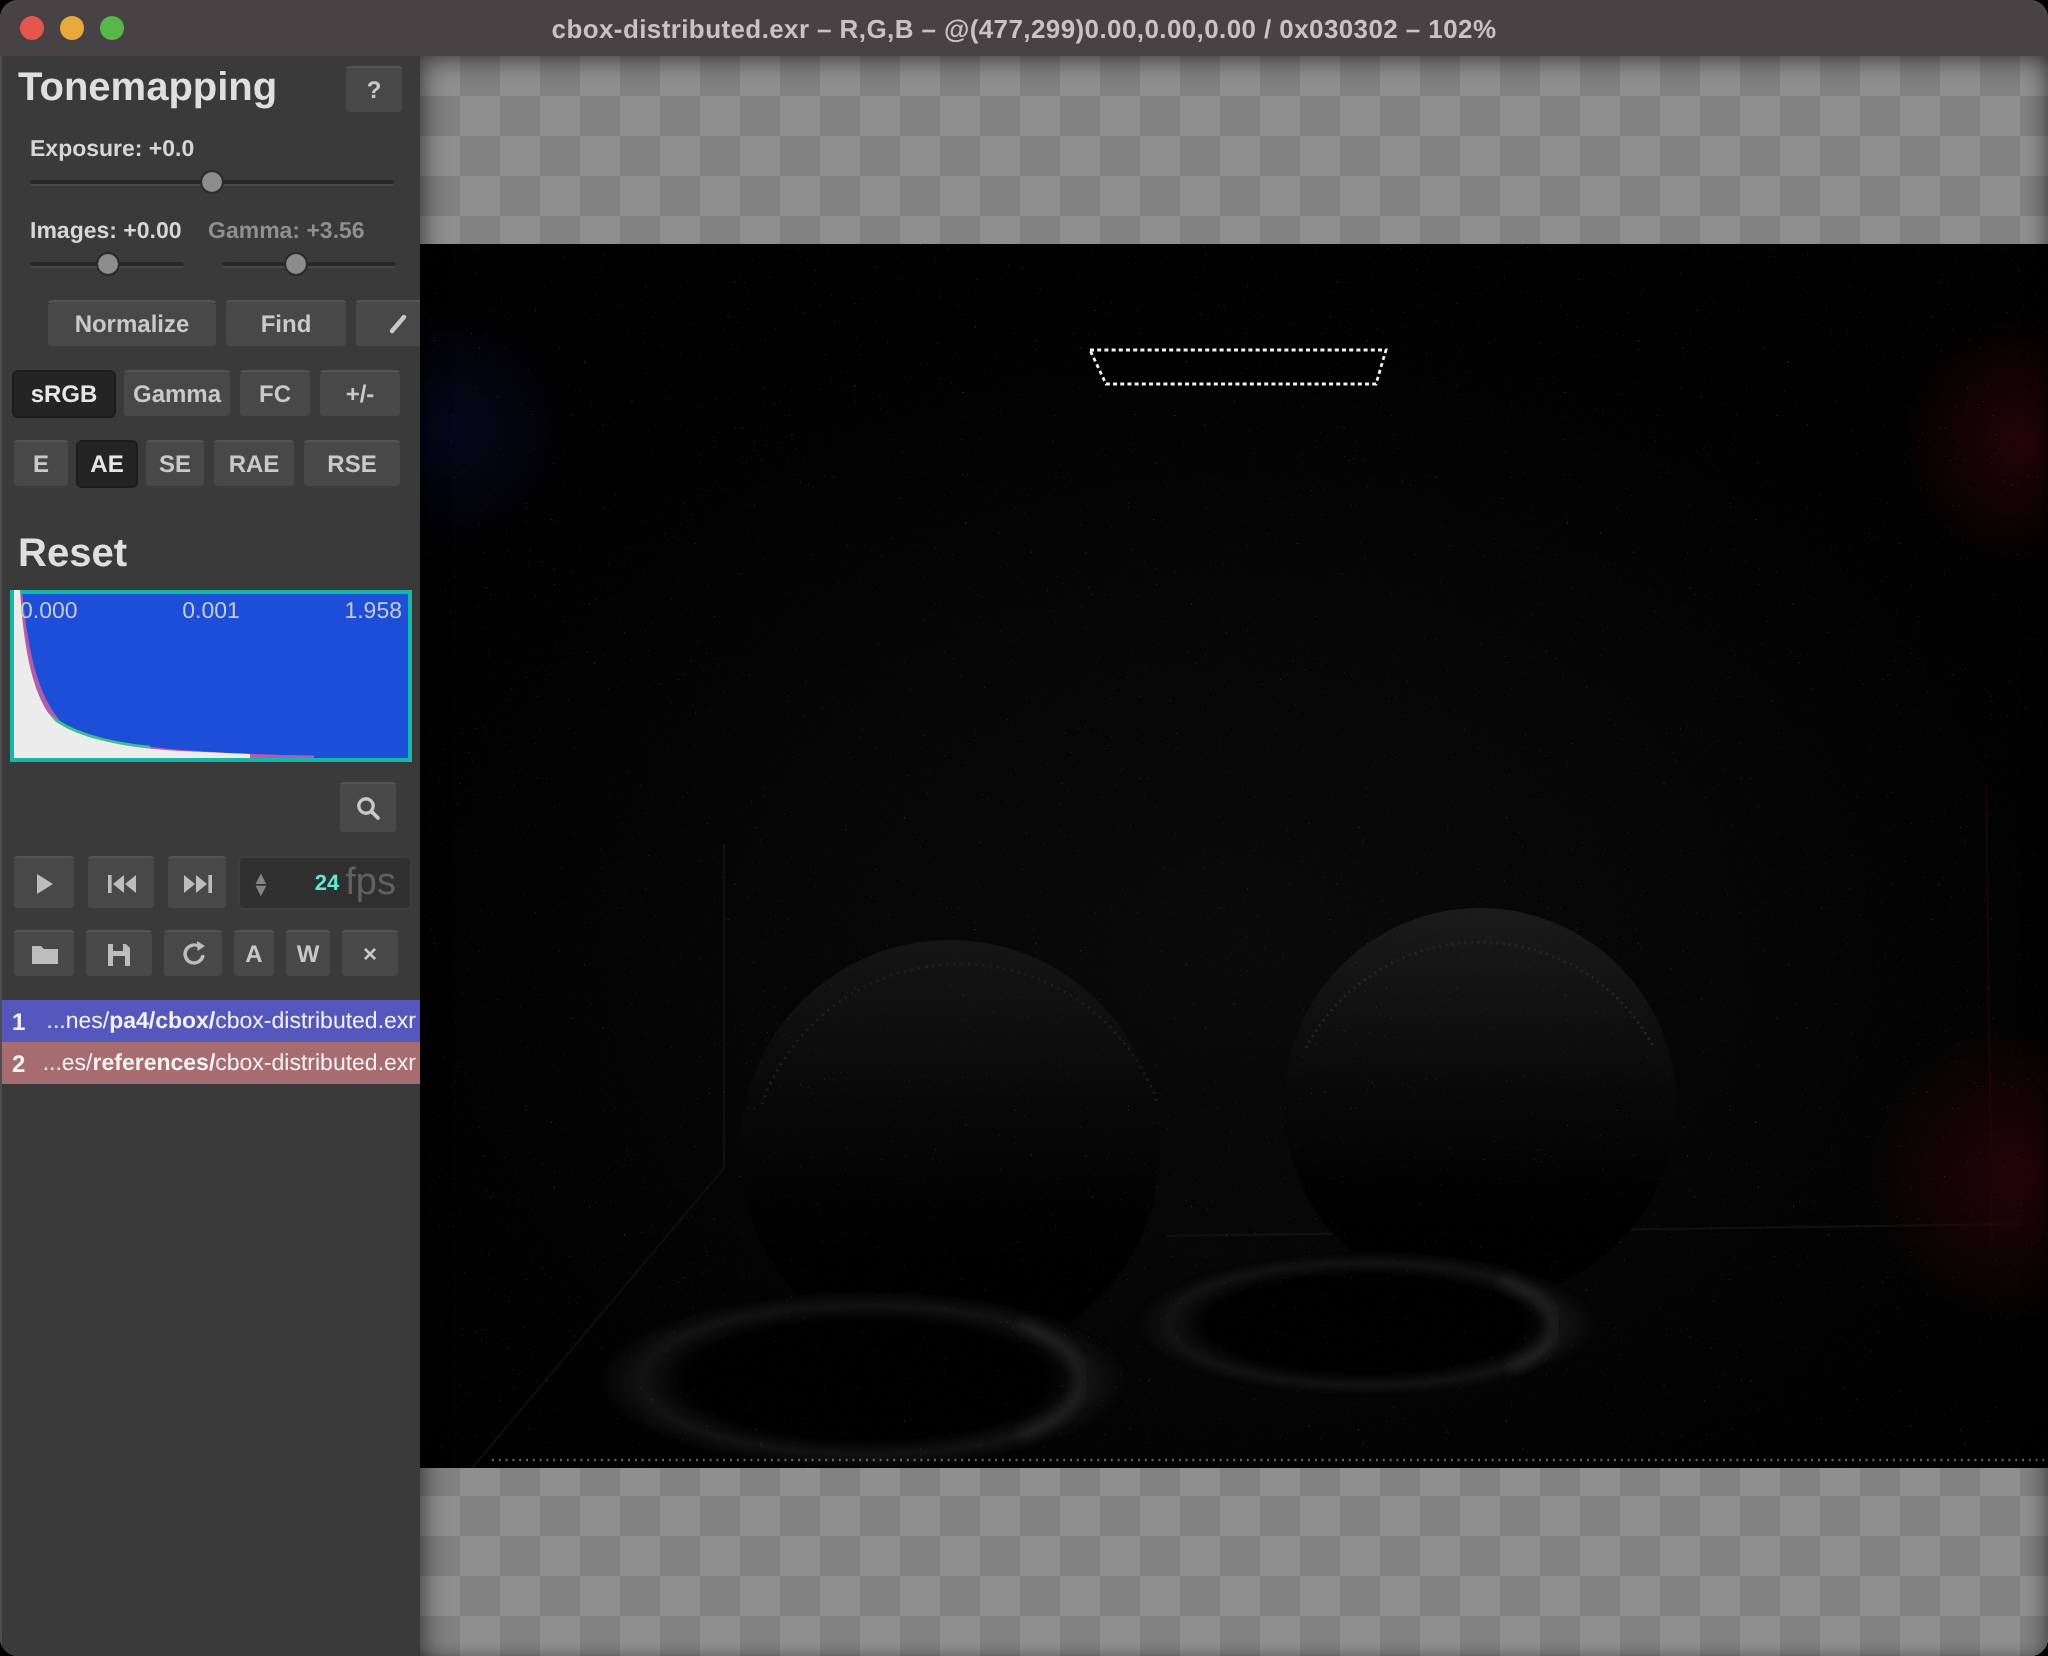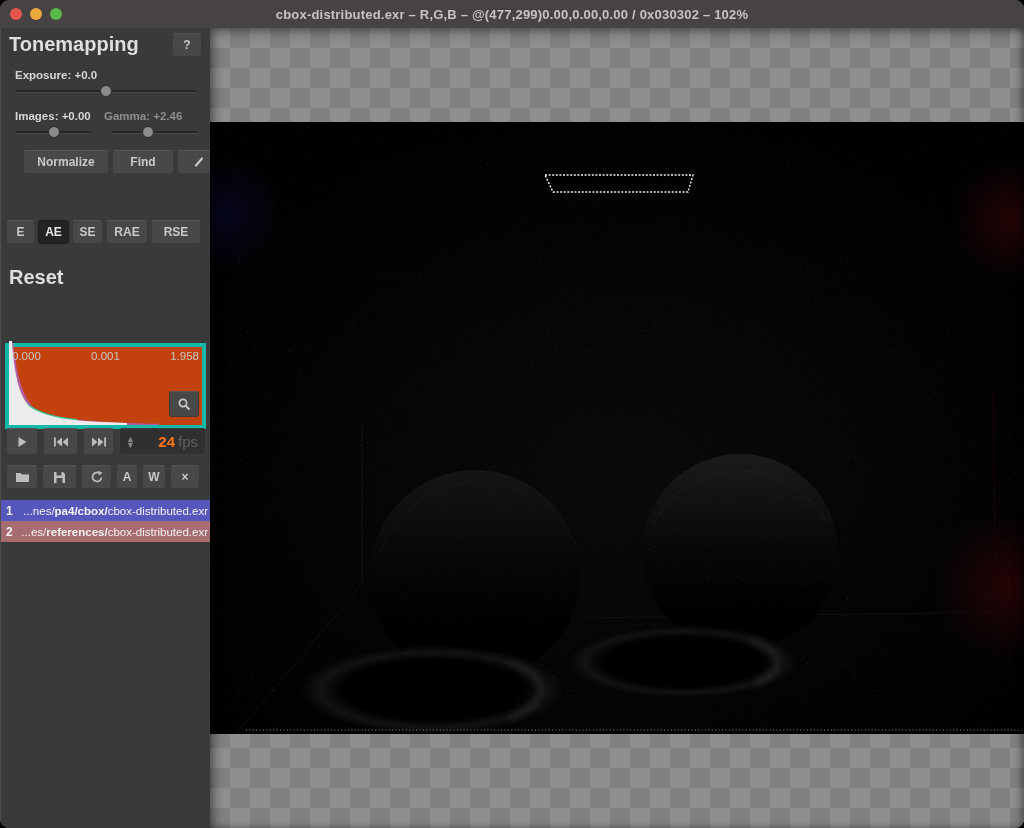--- a/index.html
+++ b/index.html
@@ -27,34 +27,34 @@
   .lbl.dim{color:#8F8F8F;}
 
   .slider{position:absolute;height:12px;}
   .slider .track{position:absolute;left:0;right:0;top:5px;height:3px;background:#272727;border-radius:2px;border-bottom:1px solid #4A4A4A;}
   .slider .handle{position:absolute;top:0;width:12px;height:12px;border-radius:50%;background:#8C8C8C;border:1px solid #2B2B2B;transform:translateX(-6px);}
 
   .row1{position:absolute;left:22px;top:122px;width:200px;height:24px;display:grid;grid-template-columns:86px 62px 44px;gap:3px;}
   .row2{position:absolute;left:5px;top:157px;width:200px;height:24px;display:grid;grid-template-columns:52px 55px 37px 42px;gap:3px;}
   .row3{position:absolute;left:5px;top:192px;width:200px;height:24px;display:grid;grid-template-columns:29px 31px 31px 42px 50px;gap:3px;}
 
-  .hist{position:absolute;left:4px;top:267px;width:201px;height:86px;background:#c2410c;border:4px solid #14b8a6;margin-top:48px;}
+  .hist{position:absolute;left:4px;top:267px;width:201px;height:86px;background:#1d4ed8;border:2px solid #14b8a6;}
   .hist-labels{position:absolute;left:3px;right:3px;top:3px;display:flex;justify-content:space-between;font-size:11.5px;color:#C8C8C8;}
   .hist svg{position:absolute;left:0;bottom:0;}
 
   .find-row{position:absolute;left:7px;top:363px;width:196px;height:26px;}
   .find-input{position:absolute;left:0;top:0;width:156px;height:26px;background:#323232;border:1px solid #555;border-radius:3px;color:#D0D0D0;font-size:15px;padding:0 7px;outline:none;}
   .find-input::placeholder{color:#8A8A8A;}
   .search-btn{position:absolute;right:5px;top:0;width:30px;height:26px;}
 
   .player-row{position:absolute;left:5px;top:400px;width:200px;height:27px;display:grid;grid-template-columns:32px 35px 31px 1fr;gap:5px;}
   .fps-box{background:#303030;border:1px solid #3E3E3E;border-radius:3px;display:flex;align-items:center;}
   .fps-chevrons{display:flex;flex-direction:column;align-items:center;line-height:6px;margin-left:6px;color:#848484;font-size:9px;}
-  .fps-val{margin-left:auto;font-size:15px;font-weight:700;color:#f97316;}
-  .fps-unit{font-size:15px;color:#616161;margin:0 7px 0 3px;}
+  .fps-val{margin-left:auto;font-size:11px;font-weight:700;color:#5eead4;}
+  .fps-unit{font-size:19px;color:#616161;margin:0 7px 0 3px;}
 
   .file-row{position:absolute;left:5px;top:437px;width:200px;height:24px;display:grid;grid-template-columns:32px 35px 31px 22px 24px 30px;gap:4px;}
 
   .img-list{position:absolute;left:0;top:472px;width:210px;}
   .img-item{height:21px;display:flex;align-items:center;font-size:11.5px;color:#F2F2F2;}
   .img-item .num{font-weight:700;font-size:12px;margin-left:5px;}
   .img-item .path{margin-left:auto;padding-right:3px;white-space:nowrap;}
   .img-item .path b{font-weight:700;}
 
   
@@ -86,40 +86,46 @@
     <h1 class="section-title" style="top:5px;">Tonemapping</h1>
     <button class="btn help-btn">?</button>
 
     <span class="lbl" style="left:14px;top:41px;">Exposure: +0.0</span>
     <div class="slider" style="left:14px;top:57px;width:182px;">
       <div class="track"></div>
       <div class="handle" style="left:50%;"></div>
     </div>
 
     <span class="lbl" style="left:14px;top:82px;">Images: +0.00</span>
-    <span class="lbl dim" style="left:103px;top:82px;">Gamma: +2.46</span>
+    <span class="lbl dim" style="left:103px;top:82px;">Gamma: +3.56</span>
     <div class="slider" style="left:14px;top:98px;width:77px;">
       <div class="track"></div>
       <div class="handle" style="left:50%;"></div>
     </div>
     <div class="slider" style="left:110px;top:98px;width:87px;">
       <div class="track"></div>
       <div class="handle" style="left:43%;"></div>
     </div>
 
     <div class="row1">
       <button class="btn">Normalize</button>
       <button class="btn">Find</button>
       <button class="btn">
         <svg width="14" height="14" viewBox="0 0 14 14">
           <line x1="4" y1="10.5" x2="10" y2="3.5" stroke="#C9C9C9" stroke-width="2.2" stroke-linecap="round"></line>
         </svg>
       </button>
     </div>
 
+    <div class="row2">
+      <button class="btn selected">sRGB</button>
+      <button class="btn">Gamma</button>
+      <button class="btn">FC</button>
+      <button class="btn">+/-</button>
+    </div>
 
     <div class="row3">
       <button class="btn">E</button>
       <button class="btn selected">AE</button>
       <button class="btn">SE</button>
       <button class="btn">RAE</button>
       <button class="btn">RSE</button>
     </div>
 
     <h1 class="section-title" style="top:238px;">Reset</h1>

